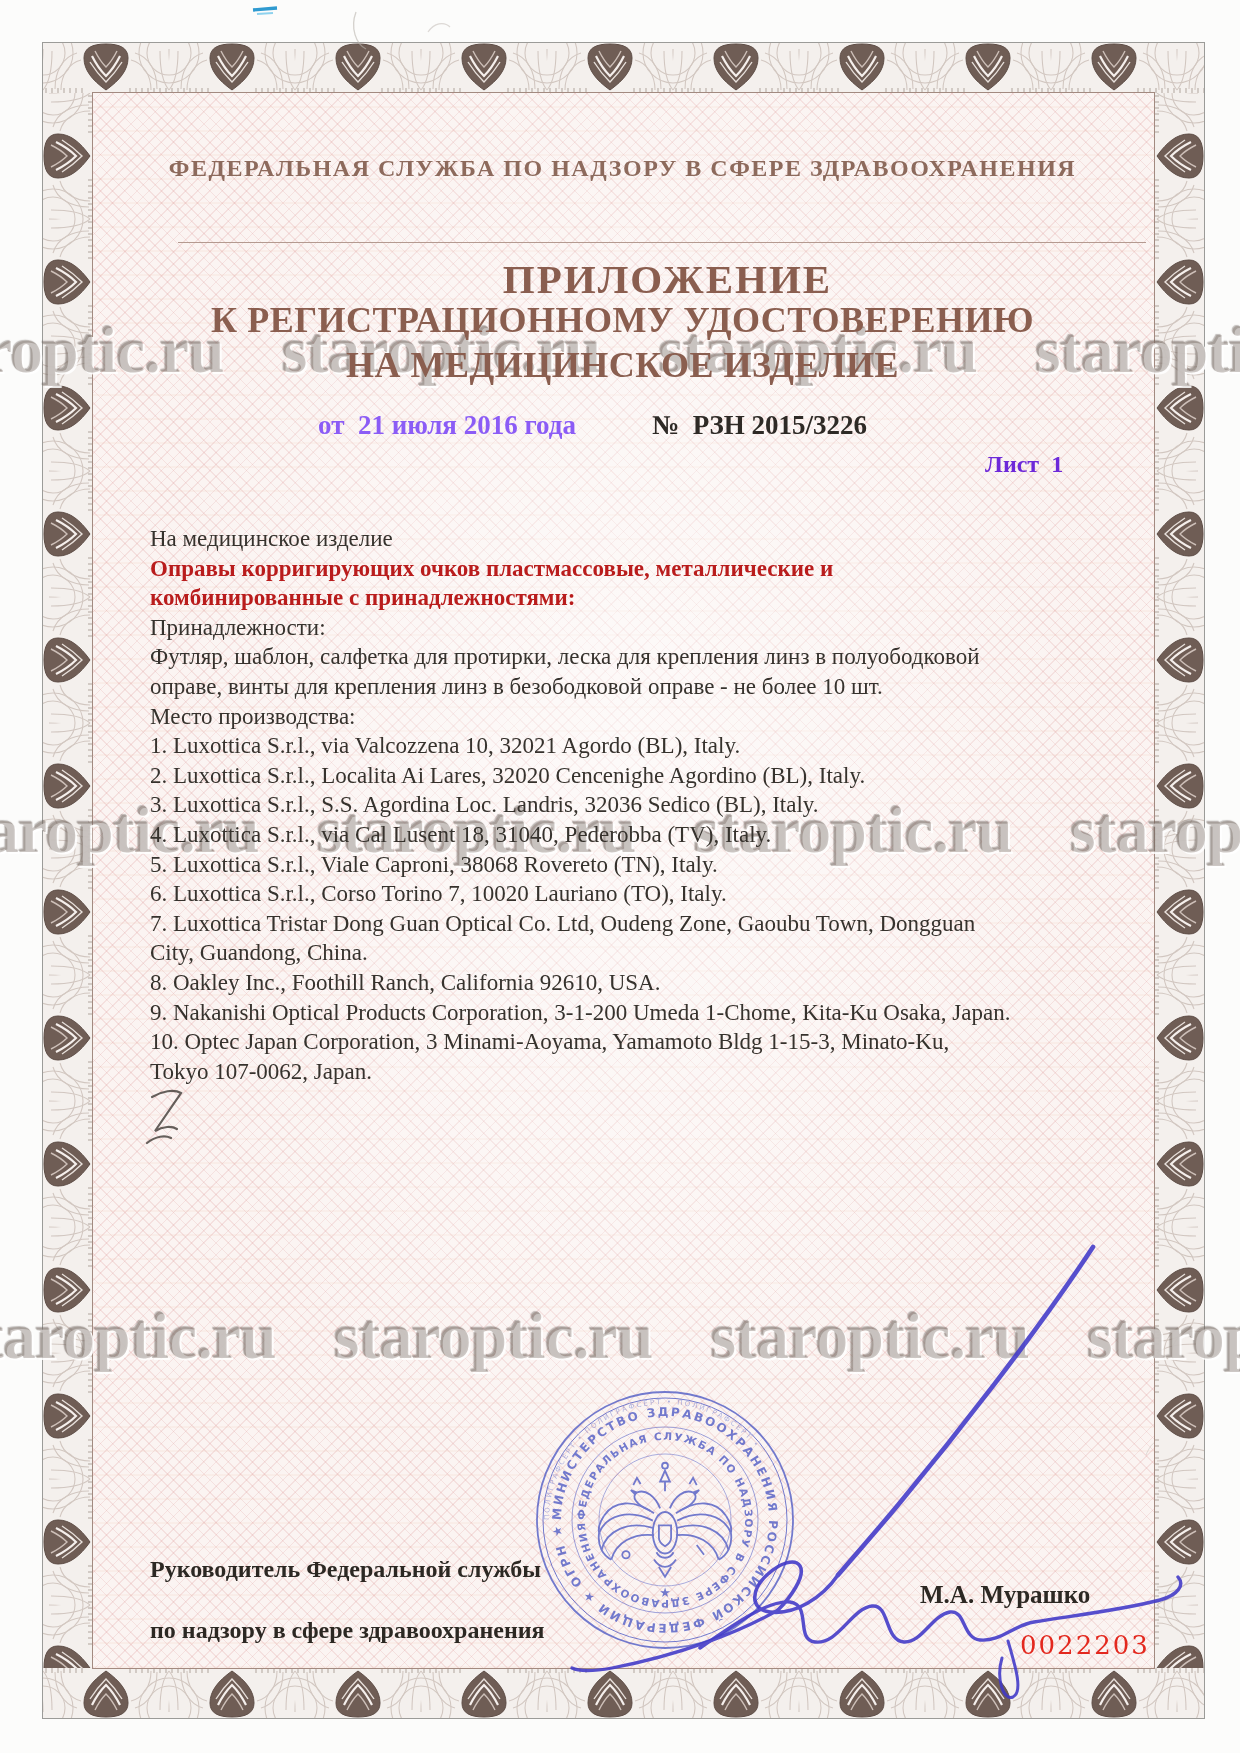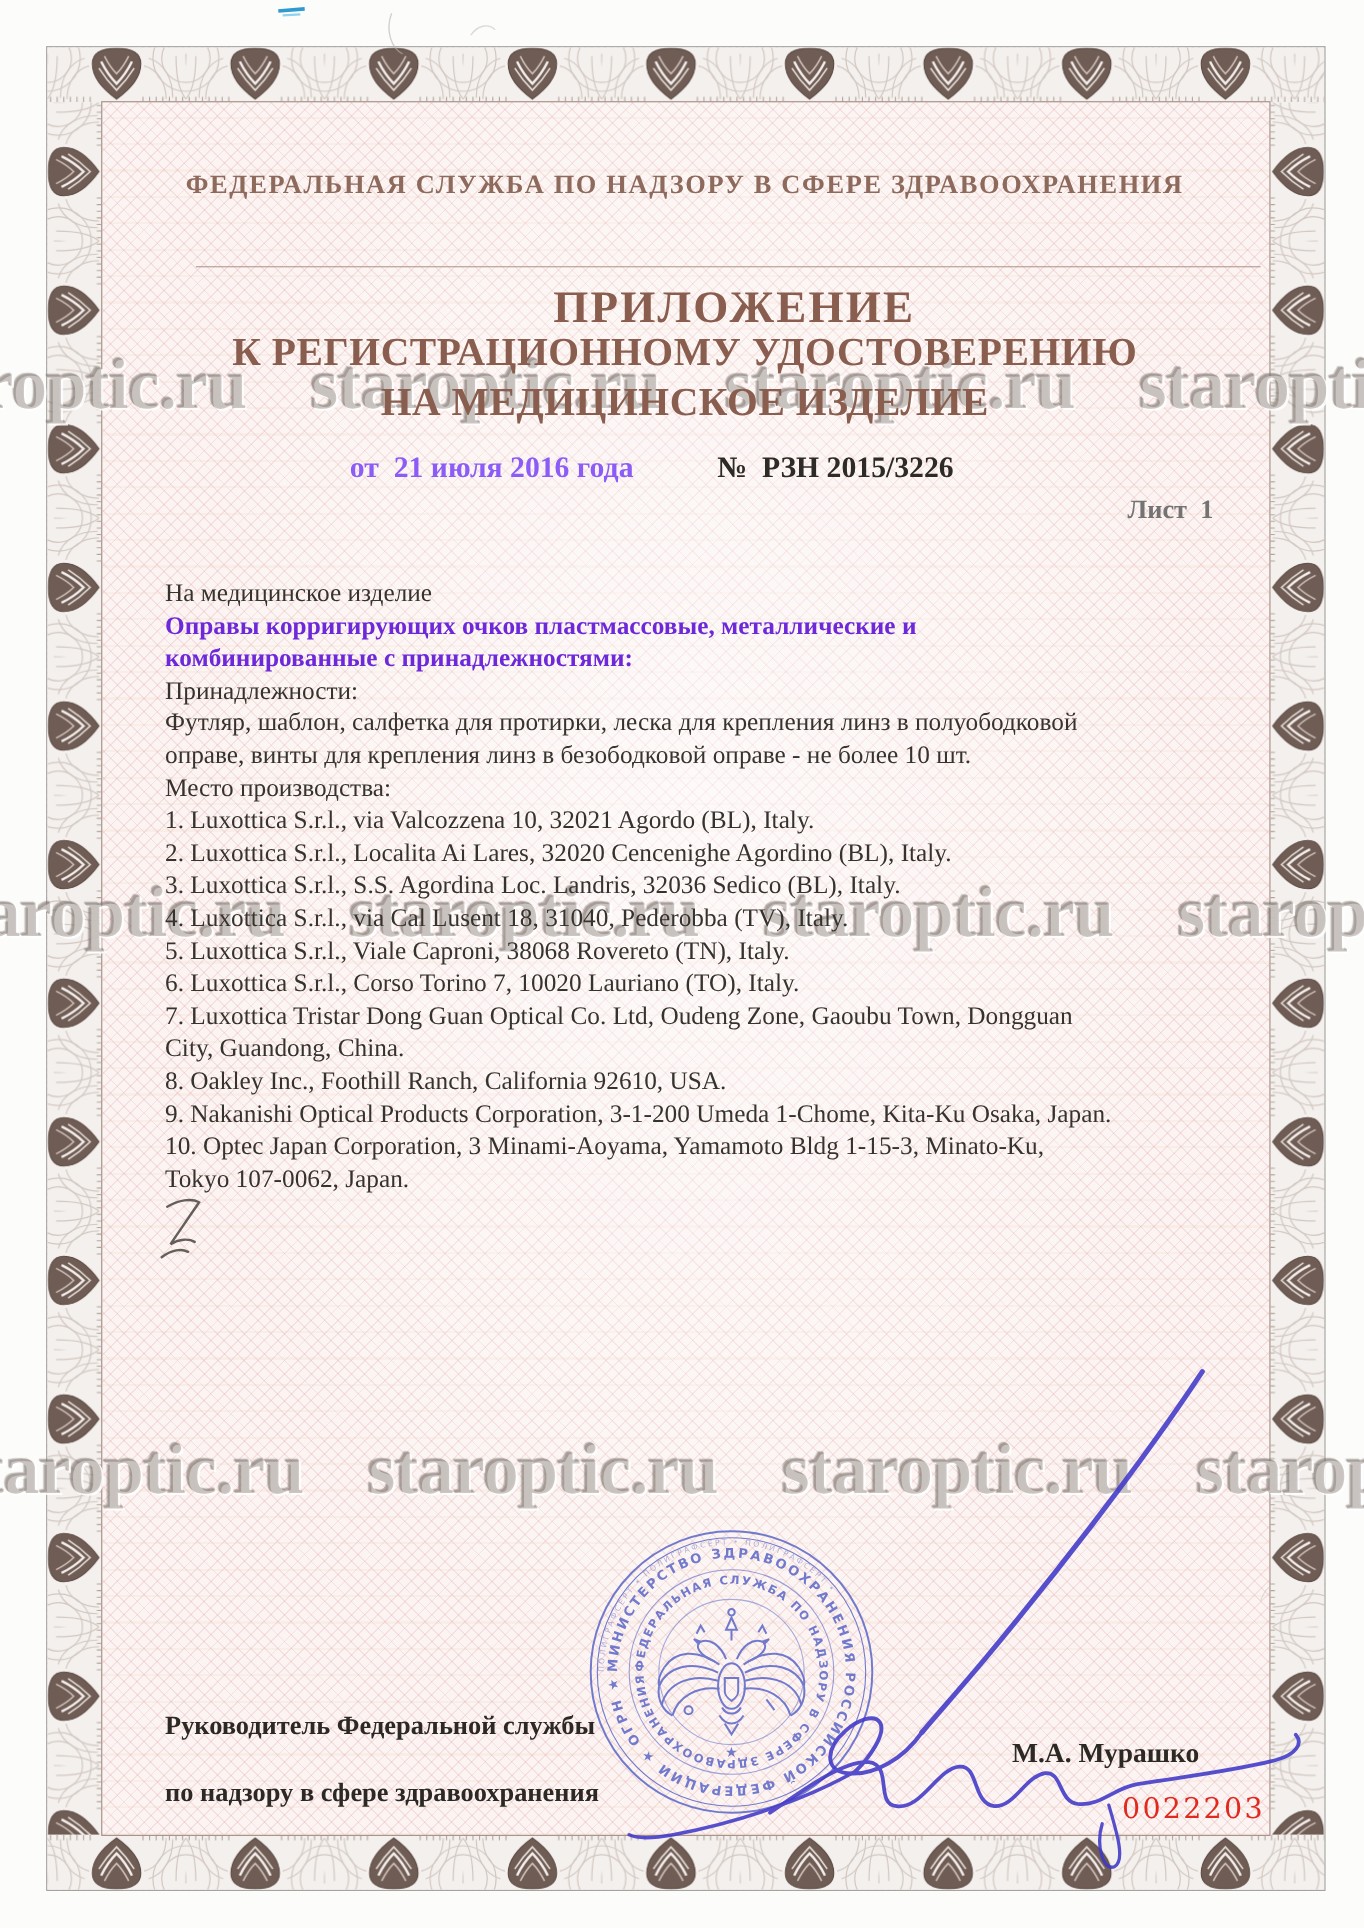--- a/index.html
+++ b/index.html
@@ -37,26 +37,26 @@
   
   .center{left:44px;width:1157px;text-align:center;}
   .issuer1{top:155px;font-size:24px;font-weight:bold;letter-spacing:1.5px;color:#8d6a5c;z-index:4;}
   .issuer2{top:186px;font-size:22px;font-weight:bold;letter-spacing:1px;color:#8d6a5c;z-index:4;}
   .divider{left:178px;top:242px;width:968px;height:0;border-top:1.5px solid #b49a90;z-index:4;}
   .title1{top:255px;font-size:41px;font-weight:bold;letter-spacing:2px;color:#8a5e4f;z-index:4;margin-left:45px;}
   .title2{top:299px;font-size:36px;font-weight:bold;letter-spacing:.5px;color:#8a5e4f;z-index:4;}
   .title3{top:344px;font-size:36px;font-weight:bold;letter-spacing:.5px;color:#8a5e4f;z-index:4;}
   .dateline{left:318px;top:410px;font-size:27px;font-weight:bold;color:#8b5cf6;white-space:pre;z-index:4;}
   .numline{left:652px;top:410px;font-size:27px;font-weight:bold;color:#2e2a26;white-space:pre;z-index:4;}
-  .sheet{left:985px;top:451px;font-size:24px;font-weight:bold;color:#737373;white-space:pre;z-index:4;margin-left:40px;}
+  .sheet{left:985px;top:451px;font-size:24px;font-weight:bold;color:#6d28d9;white-space:pre;z-index:4;}
 
   .bodytext{left:150px;top:524px;width:1000px;z-index:4;
             font-size:23px;line-height:29.6px;color:#36322d;}
   .bodytext .line{white-space:pre;}
-  .bodytext .b{font-weight:bold;color:#6d28d9;}
+  .bodytext .b{font-weight:bold;color:#b91c1c;}
 
   .signer1{left:150px;top:1556px;font-size:24px;font-weight:bold;color:#2c2823;z-index:4;}
   .signer2{left:150px;top:1593px;font-size:24px;font-weight:bold;color:#2c2823;z-index:4;margin-top:24px;}
   .signername{left:920px;top:1581px;font-size:25px;font-weight:bold;color:#2c2823;z-index:4;}
   .serial{left:1020px;top:1630px;font-family:"DejaVu Serif",serif;font-size:26px;
           letter-spacing:2px;color:#e3281e;z-index:4;}
 
   .overlay{left:0;top:0;width:1240px;height:1753px;z-index:5;pointer-events:none;}
 </style>
 </head>

